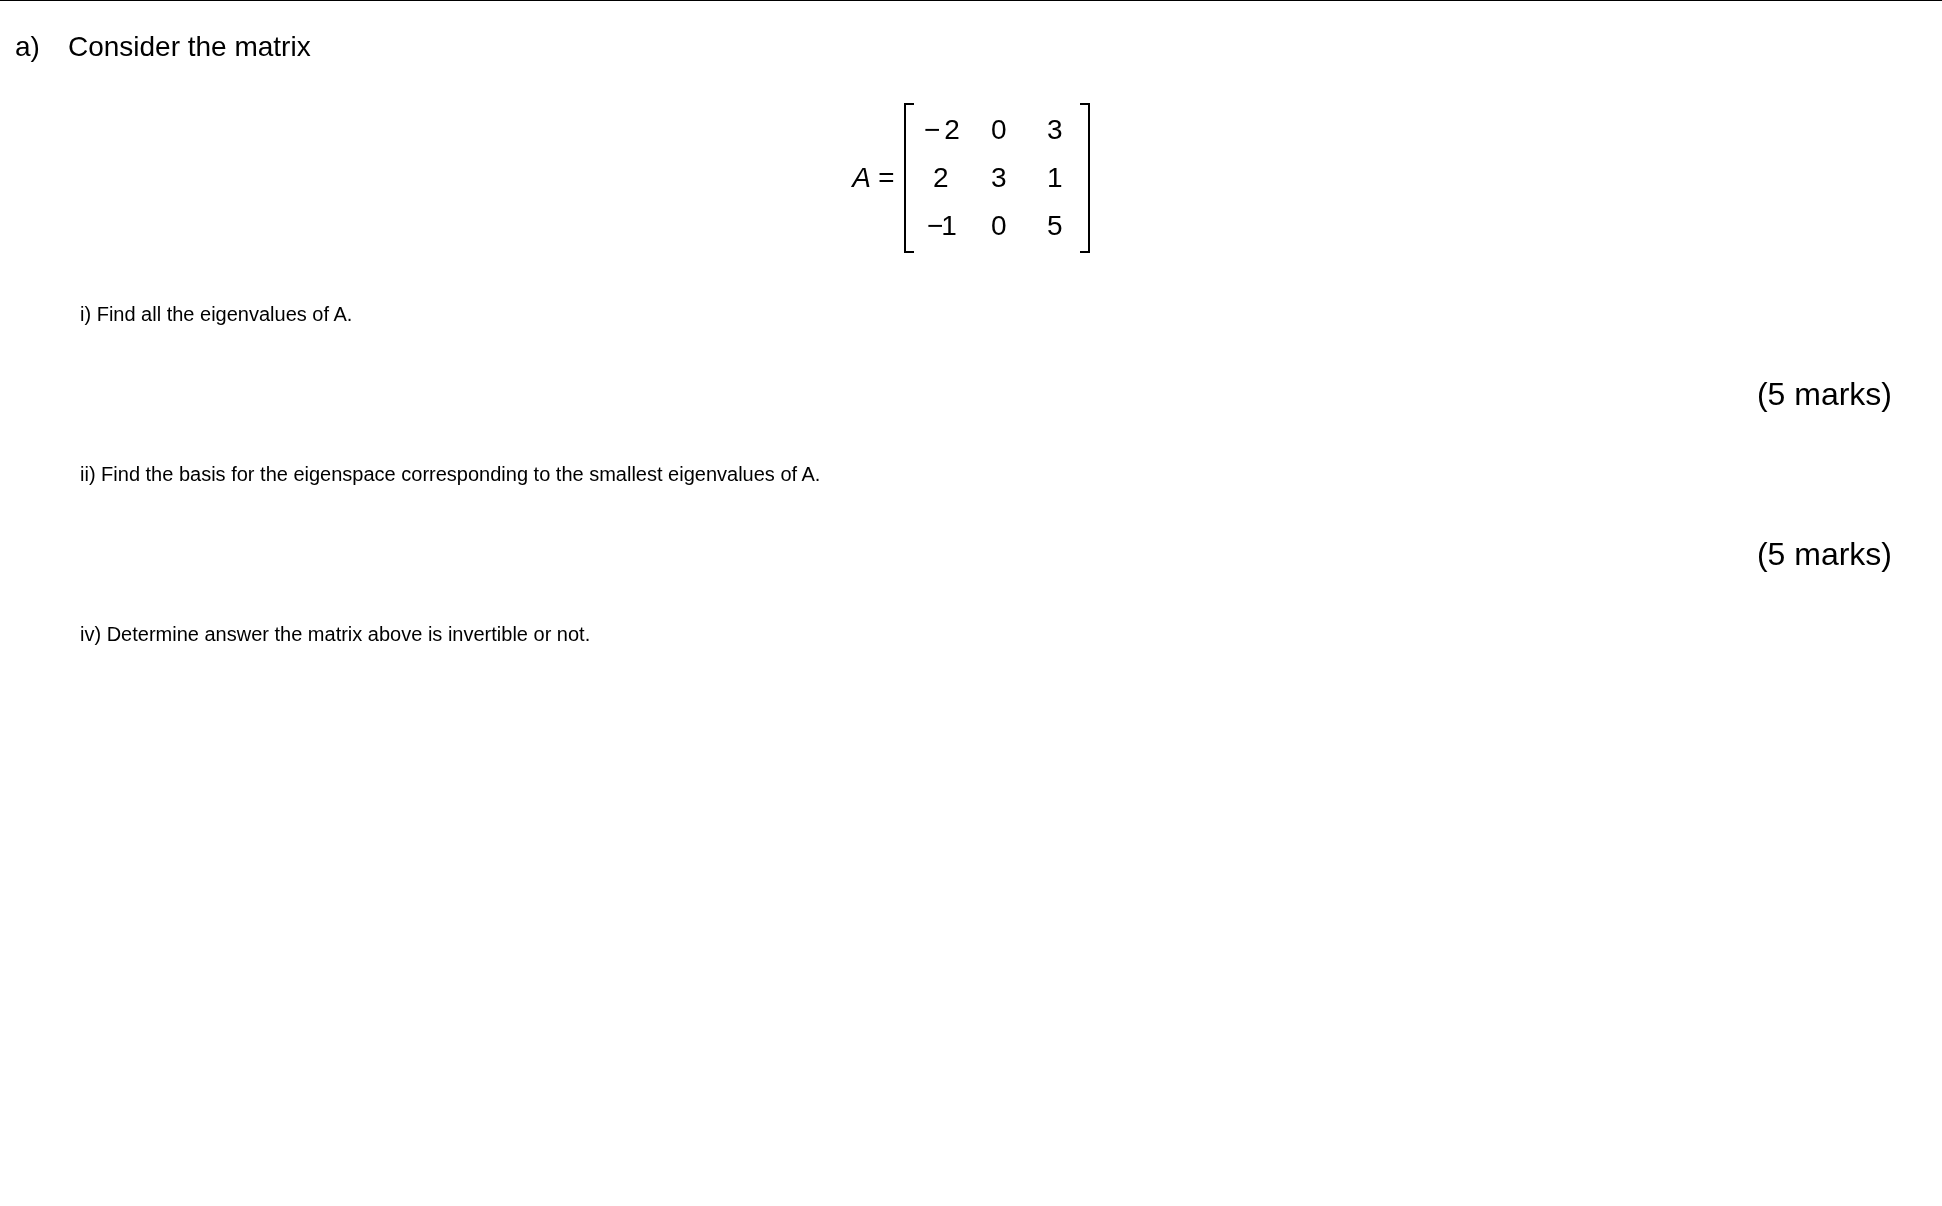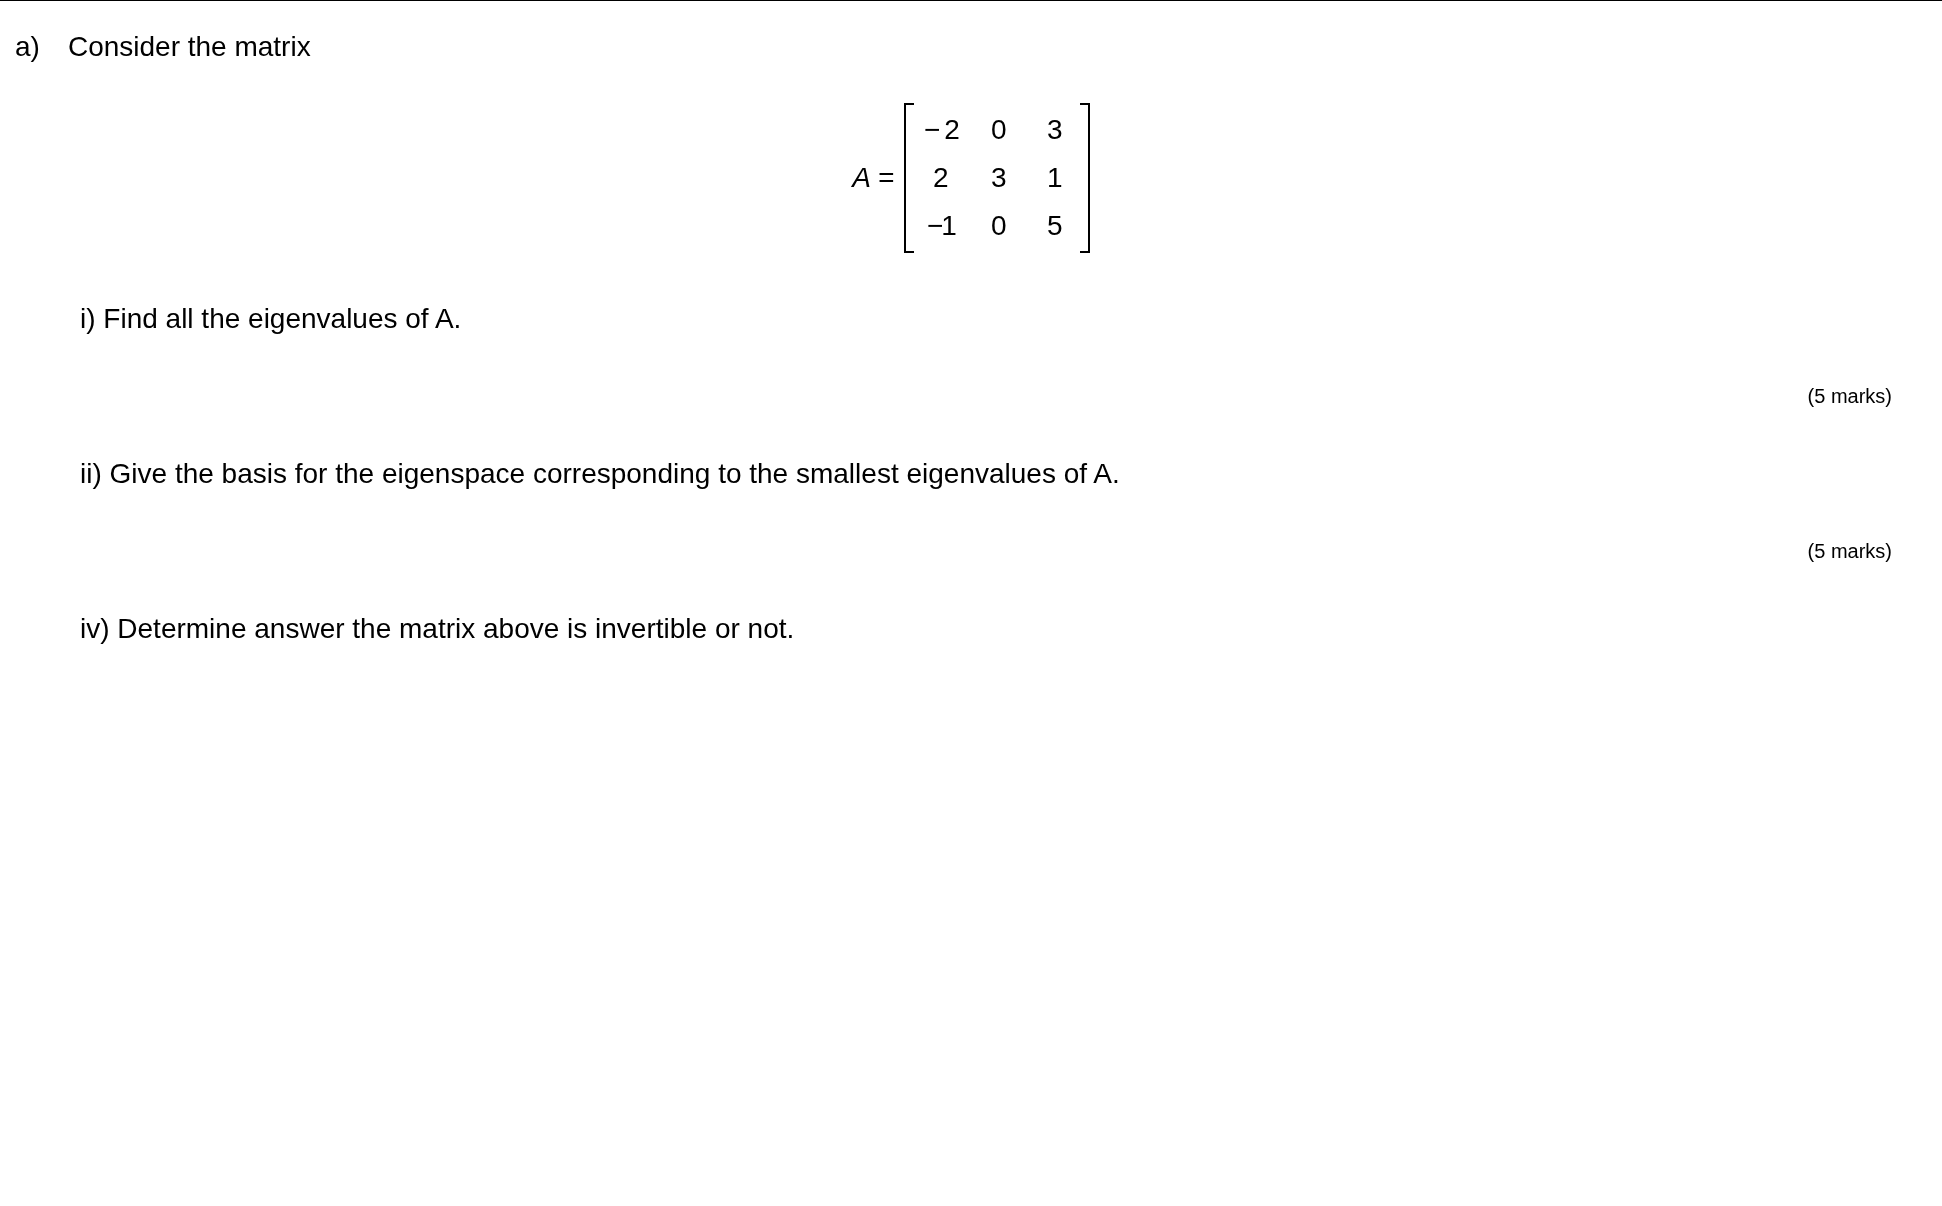--- a/index.html
+++ b/index.html
@@ -80,26 +80,26 @@
       min-width: 30px;
     }
     .sub-items {
       padding-left: 80px;
       padding-right: 40px;
     }
     .sub-item {
       margin-bottom: 50px;
     }
     .sub-item-text {
-      font-size: 28px;
+      font-size: 20px;
       margin-bottom: 50px;
     }
     .marks {
       text-align: right;
-      font-size: 20px;
+      font-size: 32px;
       padding-right: 10px;
     }
     .minus {
       letter-spacing: -2px;
     }
   </style>
 </head>
 <body>
 
 <div class="content-wrapper">
@@ -129,21 +129,21 @@
   </div>
 
   <div class="sub-items">
 
     <div class="sub-item">
       <div class="sub-item-text">i) Find all the eigenvalues of A.</div>
       <div class="marks">(5 marks)</div>
     </div>
 
     <div class="sub-item">
-      <div class="sub-item-text">ii) Give the basis for the eigenspace corresponding to the smallest eigenvalues of A.</div>
+      <div class="sub-item-text">ii) Find the basis for the eigenspace corresponding to the smallest eigenvalues of A.</div>
       <div class="marks">(5 marks)</div>
     </div>
 
     <div class="sub-item">
     </div>
 
     <div class="sub-item">
       <div class="sub-item-text">iv) Determine answer the matrix above is invertible or not.</div>
     </div>
 

